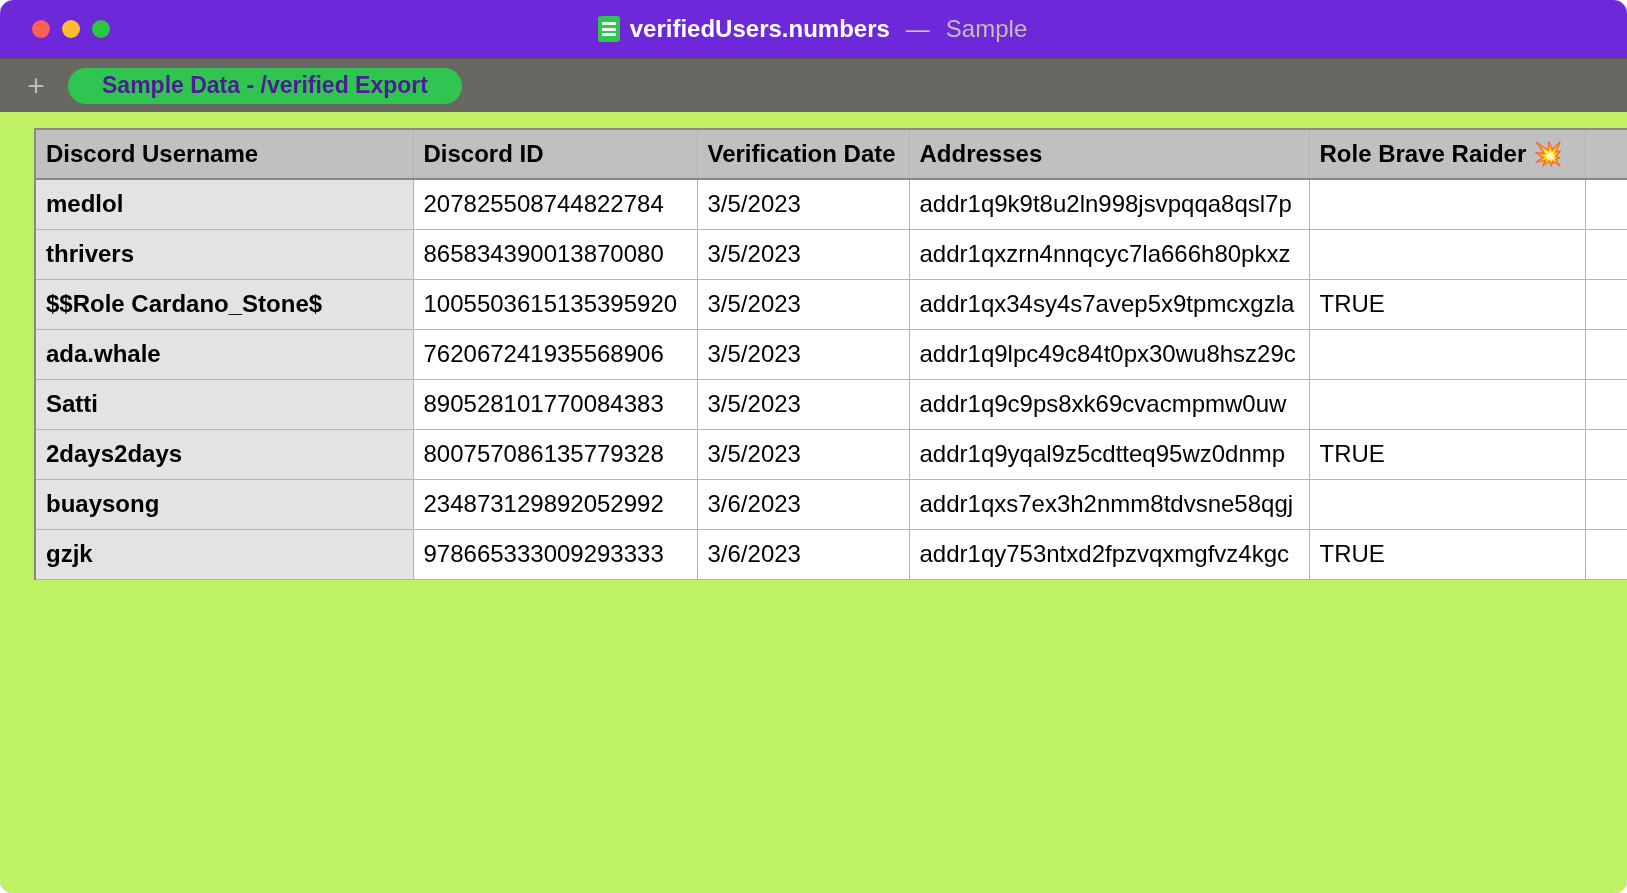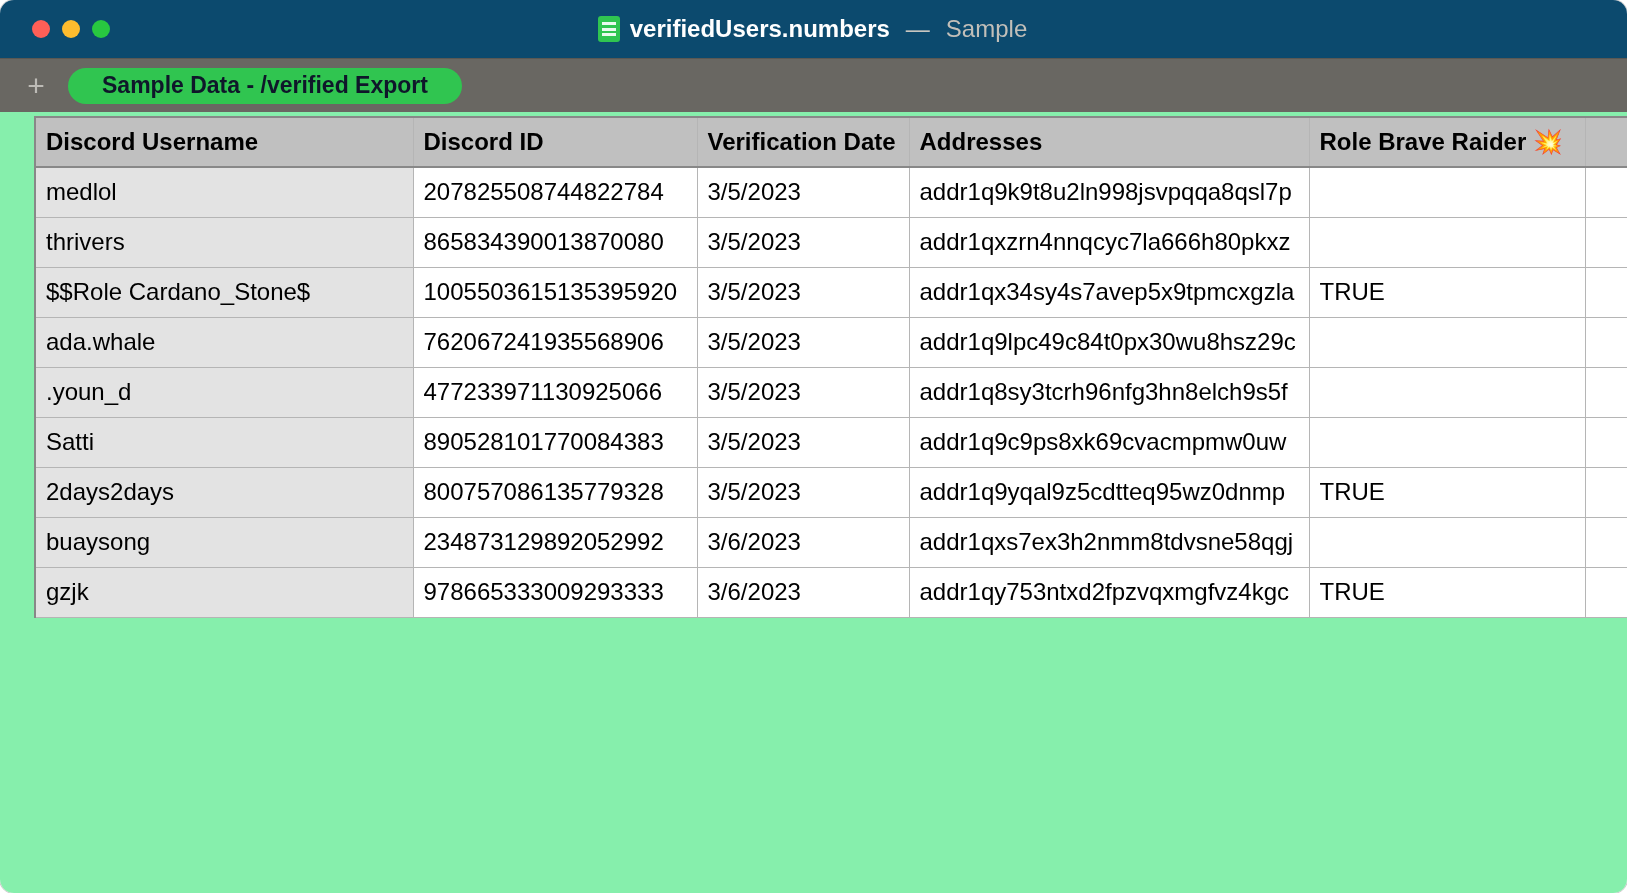--- a/index.html
+++ b/index.html
@@ -1,44 +1,44 @@
 <!DOCTYPE html>
 <html><head>
 <meta charset="utf-8">
 <style>
   * { box-sizing: border-box; margin: 0; padding: 0; }
   html, body { width: 1627px; height: 893px; font-family: "Helvetica Neue", Helvetica, Arial, sans-serif; background: #fff; overflow: hidden; }
   .window { width: 1627px; height: 893px; background: #fff; border-radius: 14px; overflow: hidden; box-shadow: 0 0 0 1px rgba(0,0,0,0.2); display: flex; flex-direction: column; }
-  .titlebar { height: 58px; background: #0c4a6e; display: flex; align-items: center; padding: 0 32px; gap: 12px; }
+  .titlebar { height: 58px; background: #6d28d9; display: flex; align-items: center; padding: 0 32px; gap: 12px; }
   .traffic { display: flex; gap: 12px; align-items: center; }
   .traffic span { width: 18px; height: 18px; border-radius: 50%; display: inline-block; }
   .tl-close { background: #ff5f57; }
   .tl-min { background: #febc2e; }
   .tl-max { background: #28c840; }
   .title-center { flex: 1; display: flex; justify-content: center; align-items: center; gap: 10px; color: #fff; font-size: 24px; font-weight: 600; }
   .doc-icon { width: 22px; height: 26px; background: #30c550; border-radius: 3px; position: relative; display:inline-block;}
   .doc-icon::before { content: ""; position: absolute; top:6px; left:4px; right:4px; height:3px; background:rgba(255,255,255,0.9);}
   .doc-icon::after { content: ""; position: absolute; top:12px; left:4px; right:4px; height:3px; background:rgba(255,255,255,0.9); box-shadow: 0 5px 0 rgba(255,255,255,0.9);}
   .title-sep { color: #c8c6c0; font-weight: 400; padding: 0 6px;}
   .title-edited { color: #c2bfb9; font-weight: 400; }
   .tabbar { height: 54px; background: #696762; border-top: 1px solid #5a5853; display: flex; align-items: center; padding-left: 14px; gap: 10px; }
   .add-sheet { width: 44px; height: 44px; display:flex; align-items:center; justify-content:center; color:#bdbbb6; font-size:30px; font-weight:300; cursor:pointer; }
-  .sheet-tab { height: 36px; background: #30c550; color: #0f172a; font-size: 23px; font-weight: 600; padding: 0 34px; border-radius: 18px; display:flex; align-items:center; cursor:pointer;}
-  .sheet-area { flex:1; background:#86efac; padding: 4px 0 0 34px; overflow:hidden; }
+  .sheet-tab { height: 36px; background: #30c550; color: #4c1d95; font-size: 23px; font-weight: 600; padding: 0 34px; border-radius: 18px; display:flex; align-items:center; cursor:pointer;}
+  .sheet-area { flex:1; background:#bef264; padding: 16px 0 0 34px; overflow:hidden; }
   table { border-collapse: collapse; table-layout: fixed; width: 1593px; font-size: 24px; }
   col.c1 { width: 378px; }
   col.c2 { width: 284px; }
   col.c3 { width: 212px; }
   col.c4 { width: 400px; }
   col.c5 { width: 276px; }
   col.c6 { width: 43px; }
   th, td { border: 1px solid #b5b5b5; height: 50px; padding: 0 10px; text-align:left; vertical-align: middle; overflow:hidden; white-space: nowrap; }
   thead th { background: #c0c0c0; font-weight: 700; border-top: 2px solid #888; border-bottom: 2px solid #888; }
   thead th:first-child { border-left: 2px solid #888; }
-  tbody td.rowhead { background: #e3e3e3; font-weight: 400; border-left: 2px solid #888; }
+  tbody td.rowhead { background: #e3e3e3; font-weight: 700; border-left: 2px solid #888; }
   tbody td { background: #fff; }
 </style>
 </head>
 <body>
 
 <div class="window">
 
   <div class="titlebar">
     <div class="traffic">
       <span class="tl-close"></span>
@@ -108,28 +108,20 @@
           </tr>
           <tr>
             <td class="rowhead">ada.whale</td>
             <td>762067241935568906</td>
             <td>3/5/2023</td>
             <td>addr1q9lpc49c84t0px30wu8hsz29c</td>
             <td></td>
             <td></td>
           </tr>
           <tr>
-            <td class="rowhead">.youn_d</td>
-            <td>477233971130925066</td>
-            <td>3/5/2023</td>
-            <td>addr1q8sy3tcrh96nfg3hn8elch9s5f</td>
-            <td></td>
-            <td></td>
-          </tr>
-          <tr>
             <td class="rowhead">Satti</td>
             <td>890528101770084383</td>
             <td>3/5/2023</td>
             <td>addr1q9c9ps8xk69cvacmpmw0uw</td>
             <td></td>
             <td></td>
           </tr>
           <tr>
             <td class="rowhead">2days2days</td>
             <td>800757086135779328</td>

